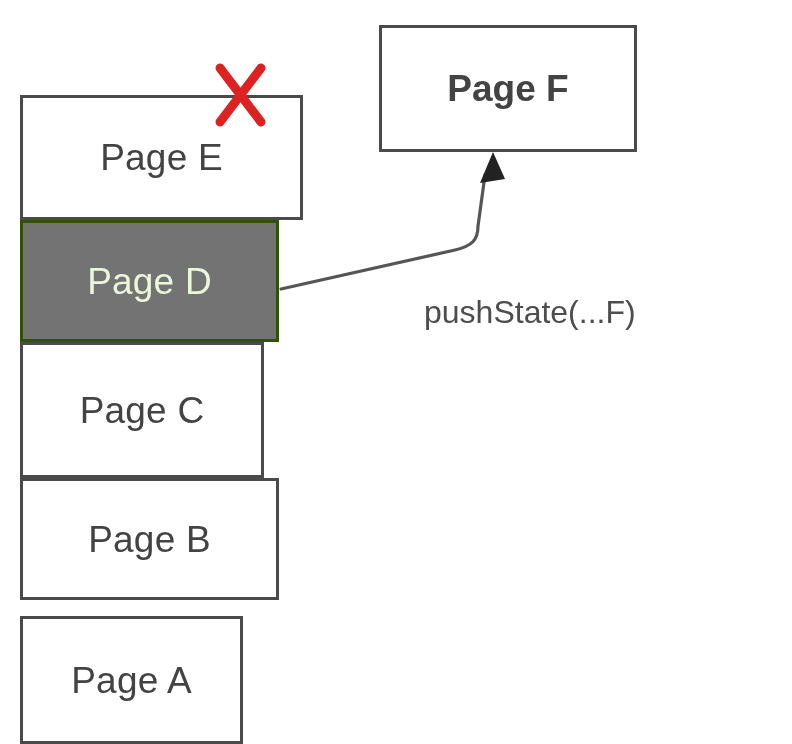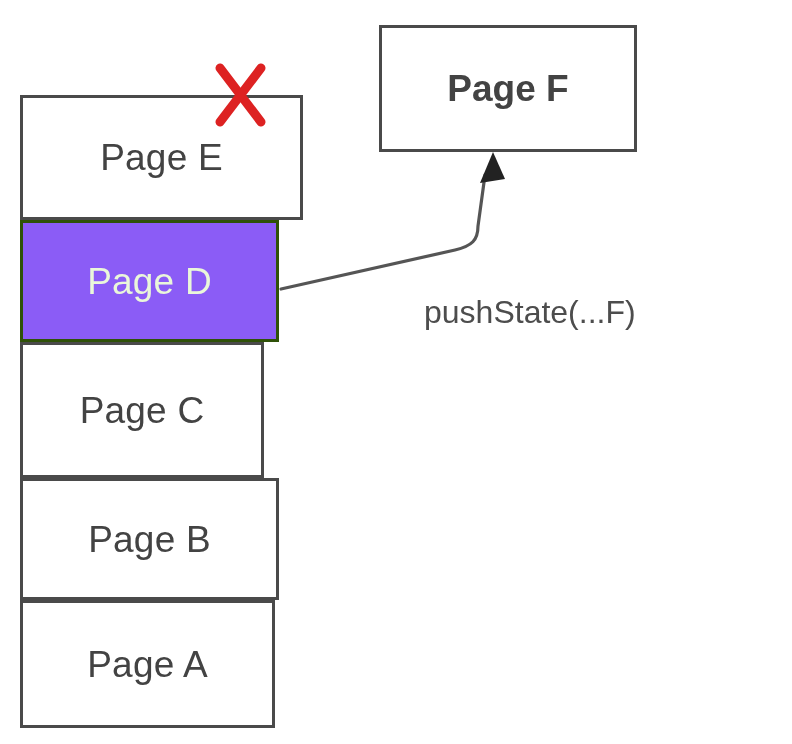--- a/index.html
+++ b/index.html
@@ -36,21 +36,21 @@
     justify-content: center;
   }
   .page-box .page-label {
     font-size: 37px;
     color: #434343;
     letter-spacing: 0.2px;
     line-height: 1;
     white-space: nowrap;
   }
   .page-box.current {
-    background: #8b5cf6;
+    background: #737373;
     border-color: #2f5108;
   }
   .page-box.current .page-label {
     color: #eaf7da;
   }
 
   
   .new-page {
     position: absolute;
     left: 379px;
@@ -109,21 +109,21 @@
     </div>
 
     <div class="page-box" style="top:247px; height:136px; width:244px;">
       <span class="page-label">Page C</span>
     </div>
 
     <div class="page-box" style="top:383px; height:122px; width:259px;">
       <span class="page-label">Page B</span>
     </div>
 
-    <div class="page-box" style="top:505px; height:128px; width:255px;">
+    <div class="page-box" style="top:521px; height:128px; width:223px;">
       <span class="page-label">Page A</span>
     </div>
 
   </div>
 
   <div class="new-page">
     <span class="page-label">Page F</span>
   </div>
 
   <svg class="overlay" viewBox="0 0 792 744">

